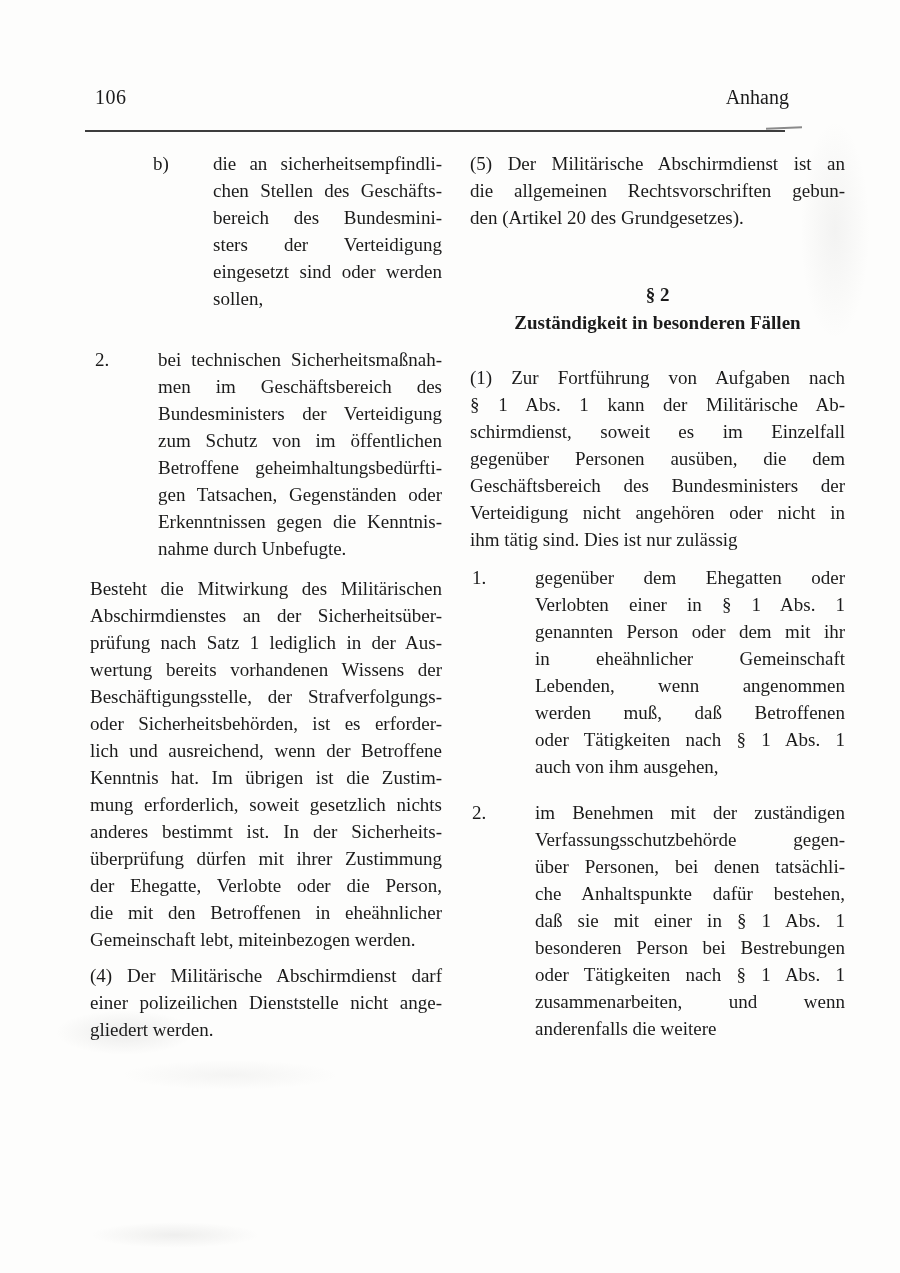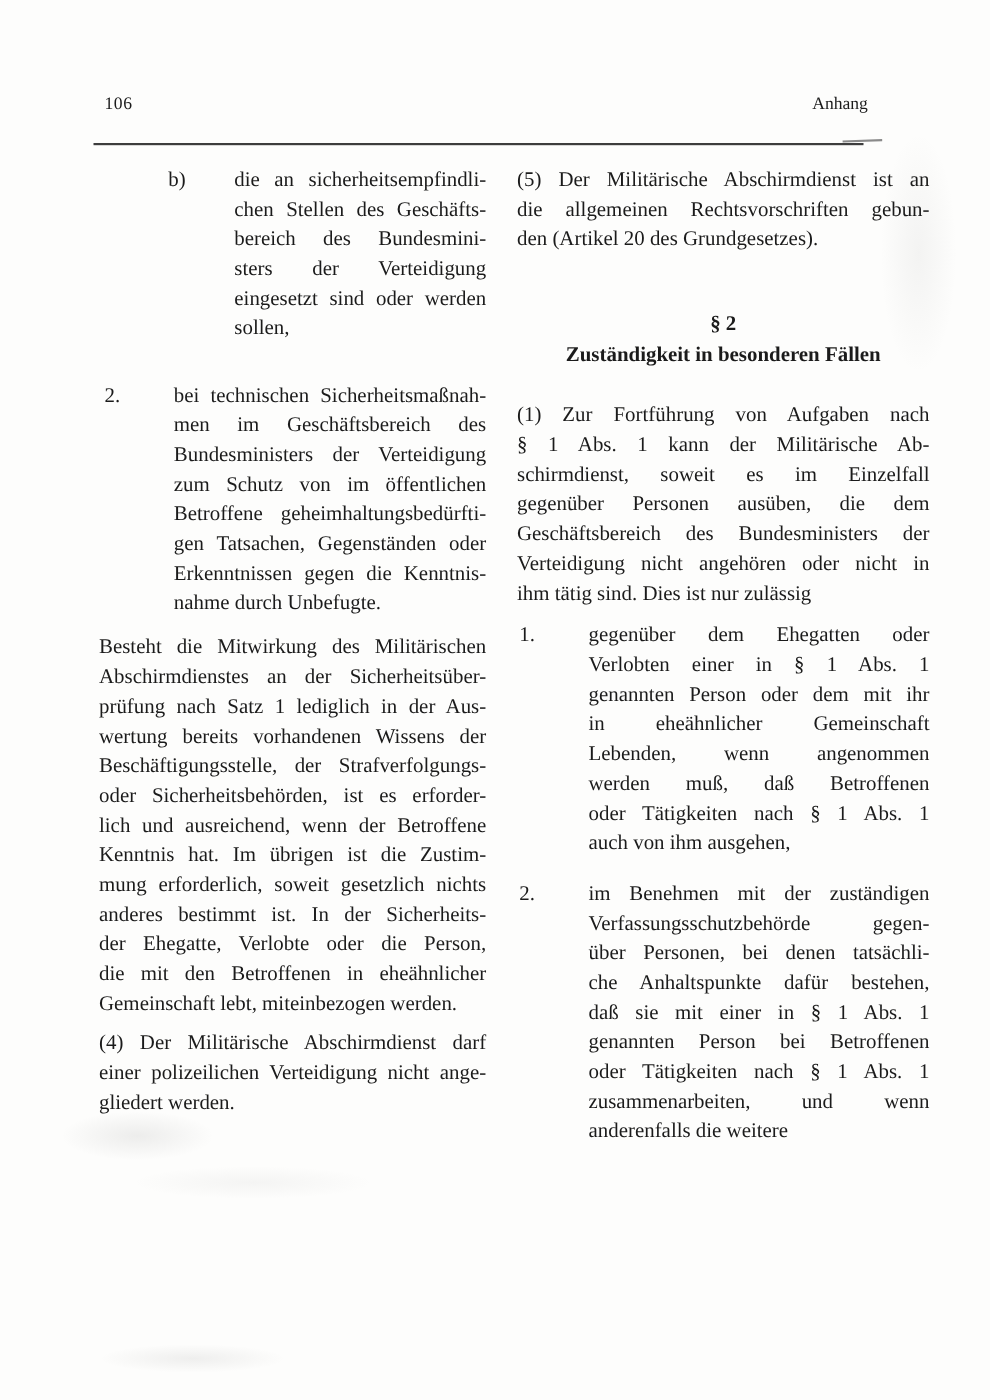--- a/index.html
+++ b/index.html
@@ -12,21 +12,21 @@
     color: #1b1b1b;
     overflow: hidden;
   }
   
   .smudge { position: absolute; border-radius: 50%; pointer-events: none; }
   .smudge-1 { left: 55px;  top: 1010px; width: 140px; height: 45px;  background: radial-gradient(ellipse, rgba(90,90,90,.10), rgba(0,0,0,0) 70%); }
   .smudge-2 { left: 90px;  top: 1222px; width: 170px; height: 26px;  background: radial-gradient(ellipse, rgba(90,90,90,.09), rgba(0,0,0,0) 70%); }
   .smudge-3 { left: 800px; top: 120px;  width: 70px;  height: 220px; background: radial-gradient(ellipse, rgba(110,110,110,.07), rgba(0,0,0,0) 70%); }
   .smudge-4 { left: 120px; top: 1060px; width: 220px; height: 30px;  background: radial-gradient(ellipse, rgba(100,100,100,.06), rgba(0,0,0,0) 70%); }
 
-  .header-row { position: absolute; top: 86px; left: 85px; width: 704px; height: 26px; font-size: 16px; }
+  .header-row { position: absolute; top: 86px; left: 85px; width: 704px; height: 26px; font-size: 20px; }
   .page-number { position: absolute; left: 10px; top: 0; letter-spacing: .5px; }
   .header-title { position: absolute; left: 0; right: 0; top: 0; text-align: right; }
 
   .rule { position: absolute; top: 130px; left: 85px; width: 700px; height: 2px; background: #3d3d3d; }
   .rule-tick { position: absolute; top: 127px; left: 766px; width: 36px; height: 2px; background: #8a8a8a; transform: rotate(-2deg); }
 
   .col { position: absolute; top: 150px; font-size: 19px; line-height: 27px; }
   .col-left  { left: 90px;  width: 352px; }
   .col-right { left: 470px; width: 375px; }
 
@@ -100,28 +100,29 @@
         <div class="line">Besteht die Mitwirkung des Militärischen</div>
         <div class="line">Abschirmdienstes an der Sicherheitsüber-</div>
         <div class="line">prüfung nach Satz 1 lediglich in der Aus-</div>
         <div class="line">wertung bereits vorhandenen Wissens der</div>
         <div class="line">Beschäftigungsstelle, der Strafverfolgungs-</div>
         <div class="line">oder Sicherheitsbehörden, ist es erforder-</div>
         <div class="line">lich und ausreichend, wenn der Betroffene</div>
         <div class="line">Kenntnis hat. Im übrigen ist die Zustim-</div>
         <div class="line">mung erforderlich, soweit gesetzlich nichts</div>
         <div class="line">anderes bestimmt ist. In der Sicherheits-</div>
+        <div class="line">überprüfung dürfen mit ihrer Zustimmung</div>
         <div class="line">der Ehegatte, Verlobte oder die Person,</div>
         <div class="line">die mit den Betroffenen in eheähnlicher</div>
         <div class="line">Gemeinschaft lebt, miteinbezogen werden.</div>
       </div>
 
     <div class="paragraph mt-para4">
         <div class="line">(4) Der Militärische Abschirmdienst darf</div>
-        <div class="line">einer polizeilichen Verteidigung nicht ange-</div>
+        <div class="line">einer polizeilichen Dienststelle nicht ange-</div>
         <div class="line">gliedert werden.</div>
       </div>
 
   </div>
 
   <div class="col col-right">
 
     <div class="paragraph">
         <div class="line">(5) Der Militärische Abschirmdienst ist an</div>
         <div class="line">die allgemeinen Rechtsvorschriften gebun-</div>
@@ -158,21 +159,21 @@
     </div>
 
     <div class="list-item indent-r mt-item2r">
       <span class="li-label">2.</span>
       <div class="li-text">
           <div class="line">im Benehmen mit der zuständigen</div>
           <div class="line">Verfassungsschutzbehörde gegen-</div>
           <div class="line">über Personen, bei denen tatsächli-</div>
           <div class="line">che Anhaltspunkte dafür bestehen,</div>
           <div class="line">daß sie mit einer in § 1 Abs. 1</div>
-          <div class="line">genannten Person bei Betroffenen</div>
+          <div class="line">besonderen Person bei Bestrebungen</div>
           <div class="line">oder Tätigkeiten nach § 1 Abs. 1</div>
           <div class="line">zusammenarbeiten, und wenn</div>
           <div class="line">anderenfalls die weitere</div>
         </div>
     </div>
 
   </div>
 
 </div>
 

